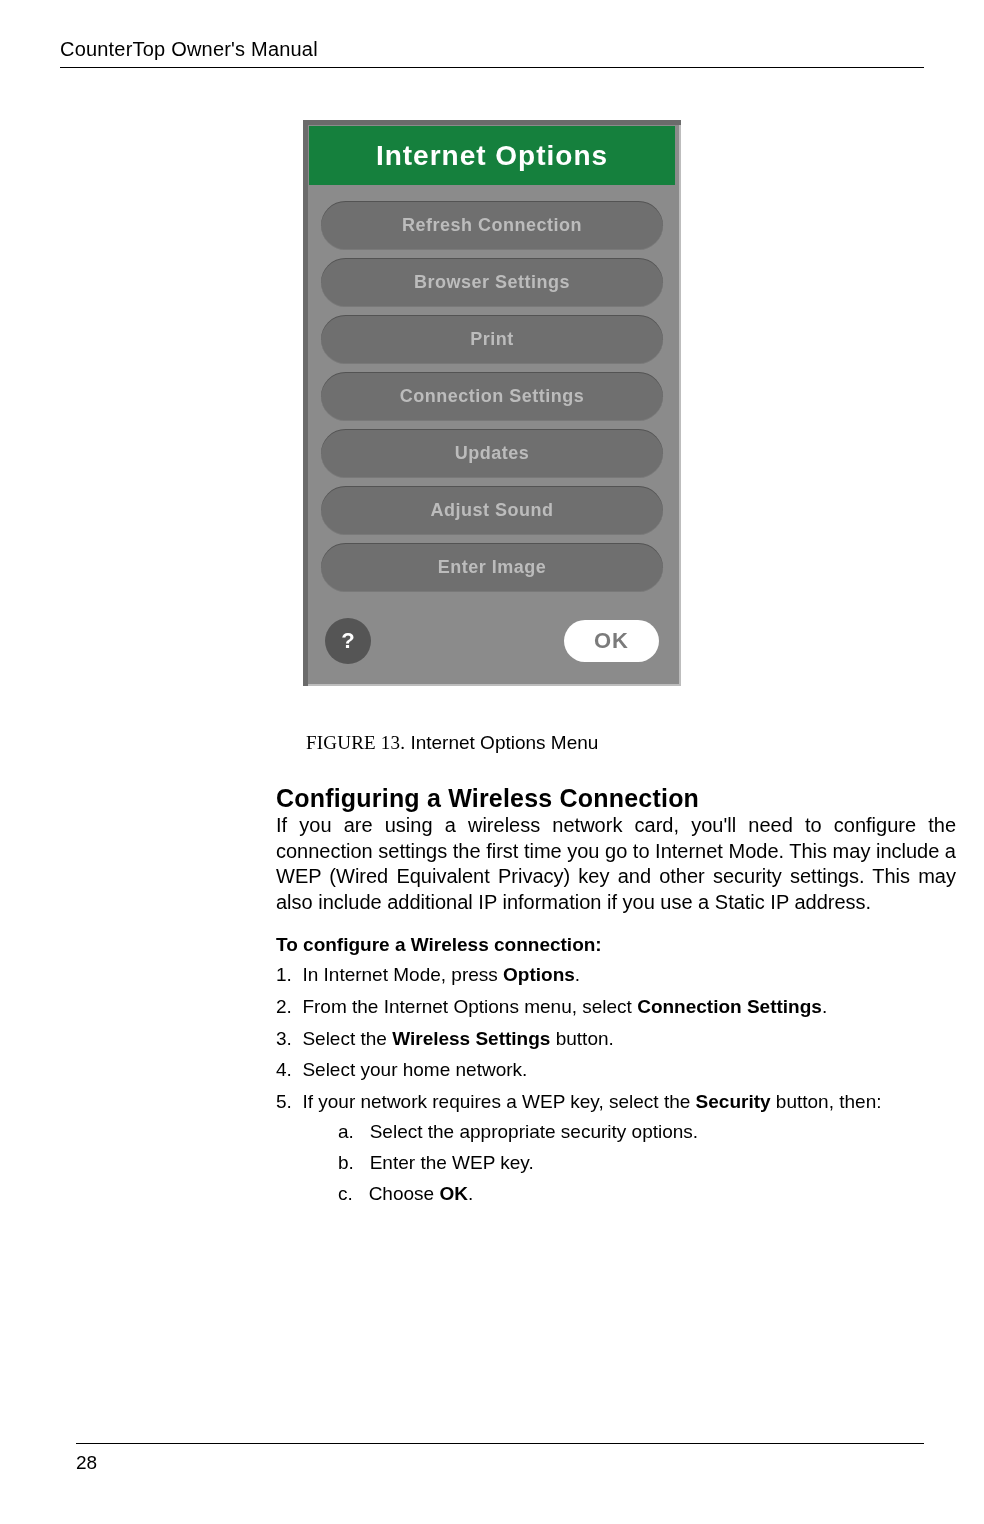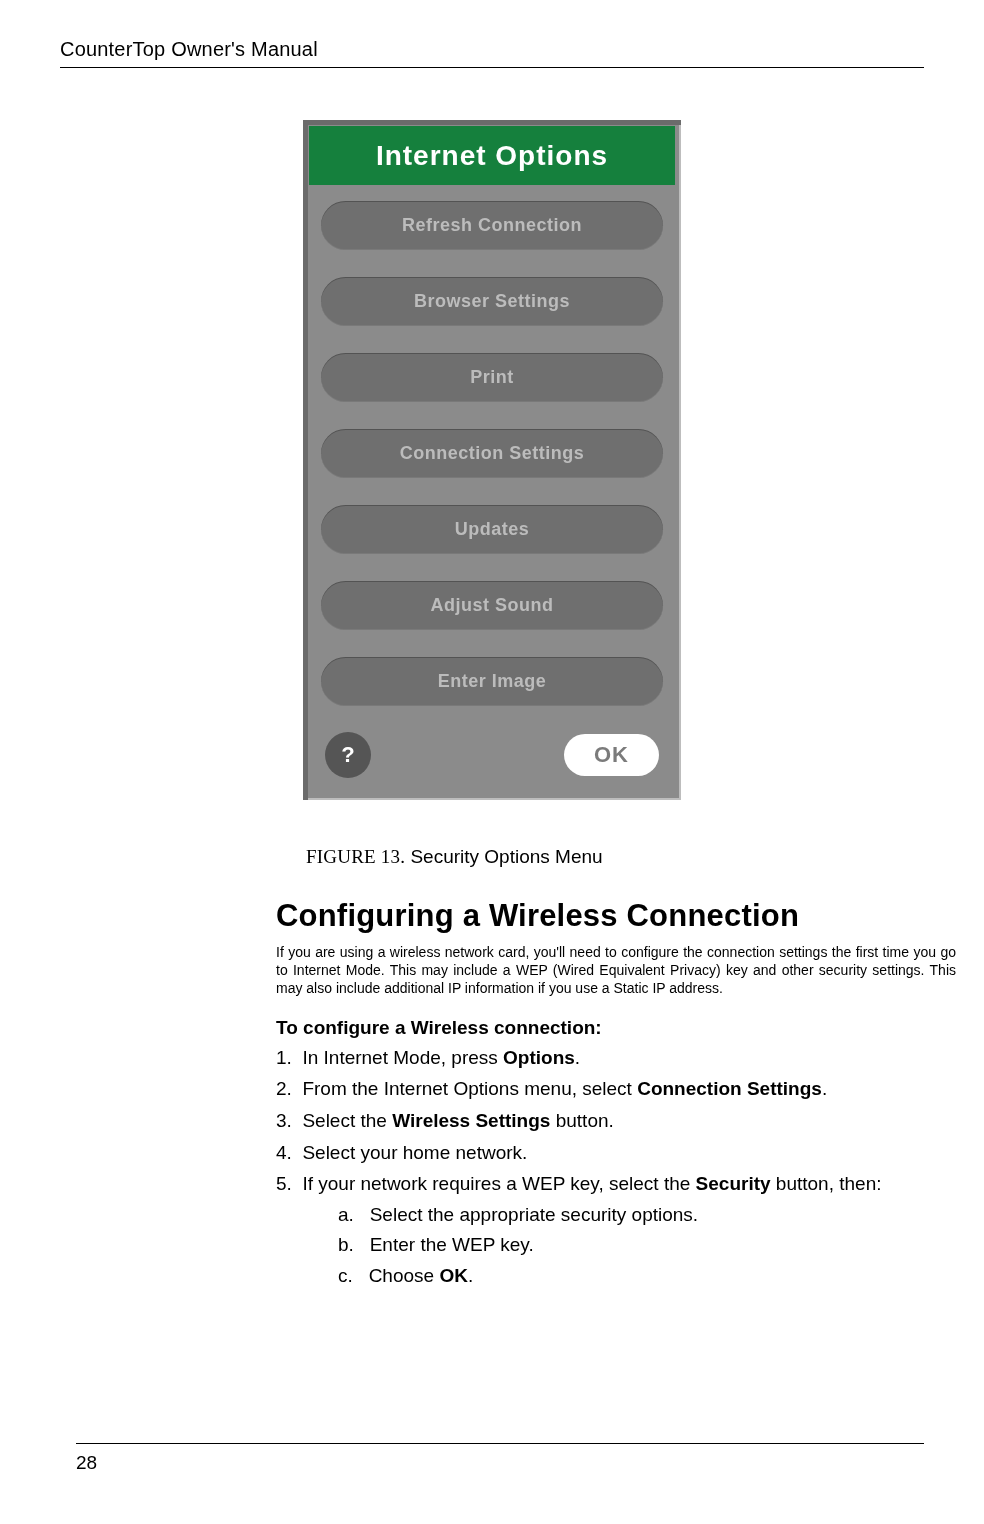--- a/index.html
+++ b/index.html
@@ -2,30 +2,30 @@
 <html><head>
 <meta charset="utf-8">
 <style>
   * { box-sizing: border-box; margin: 0; padding: 0; }
   html, body { width: 984px; height: 1524px; background: #fff; font-family: "Futura", "Century Gothic", "Trebuchet MS", Arial, sans-serif; color: #000; }
   .page { width: 984px; height: 1524px; position: relative; padding: 38px 60px 0 60px; }
   .running-head { font-size: 20px; font-weight: 300; letter-spacing: 0.2px; padding-bottom: 6px; border-bottom: 1.5px solid #000; }
   .figure-wrap { margin-top: 52px; display: flex; justify-content: center; }
   .device { width: 378px; background: #8b8b8b; position: relative; padding: 0 0 22px 0; box-shadow: inset 5px 5px 0 #6b6b6b, inset -2px -2px 0 #bdbdbd; }
   .titlebar { background: #15803d; color: #fff; text-align: center; font-weight: 900; font-size: 28px; letter-spacing: 1px; padding: 14px 0 13px 0; margin: 6px 6px 16px 6px; font-family: Arial, sans-serif; }
-  .opt-list { padding: 0 18px; display: flex; flex-direction: column; gap: 27px; }
+  .opt-list { padding: 0 18px; display: flex; flex-direction: column; gap: 8px; }
   .opt-btn { background: #6f6f6f; color: #bcbcbc; border-radius: 28px; text-align: center; font-weight: 900; font-size: 18px; letter-spacing: 0.5px; padding: 14px 8px; font-family: Arial, sans-serif; box-shadow: 0 1px 0 rgba(0,0,0,0.25) inset, 0 -1px 0 rgba(255,255,255,0.07) inset; }
   .bot-row { display: flex; justify-content: space-between; align-items: center; padding: 26px 22px 0 22px; }
   .help-btn { width: 46px; height: 46px; border-radius: 50%; background: #555; color: #fff; font-weight: 900; font-size: 22px; display: flex; align-items: center; justify-content: center; font-family: Arial, sans-serif; }
   .ok-btn { background: #fff; color: #7b7b7b; font-weight: 900; font-size: 22px; border-radius: 24px; padding: 8px 30px; letter-spacing: 1px; font-family: Arial, sans-serif; }
   .body-col { margin-left: 216px; margin-right: 0; margin-top: 46px; width: 680px; }
   .fig-cap { font-size: 19px; font-weight: 300; margin-left: 30px; }
   .fig-cap .lbl { letter-spacing: 0.2px; font-family: Liberation Serif, serif; }
-  .h3 { font-weight: 700; font-size: 31px; margin-top: 30px; letter-spacing: 0.2px; }
-  .para { font-size: 14px; font-weight: 300; line-height: 1.28; margin-top: 10px; text-align: justify; }
+  .h3 { font-weight: 700; font-size: 25px; margin-top: 30px; letter-spacing: 0.2px; }
+  .para { font-size: 20px; font-weight: 300; line-height: 1.28; text-align: justify; }
   .h4 { font-weight: 700; font-size: 19px; margin-top: 19px; }
   .steps { list-style: none; margin-top: 6px; font-size: 19px; font-weight: 300; }
   .steps > li { margin-top: 5px; line-height: 1.4; padding-left: 26px; text-indent: -26px; }
   .steps b, .para b, .sub b { font-weight: 700; }
   .sub { list-style: none; margin-top: 2px; }
   .sub > li { padding-left: 68px; text-indent: -32px; margin-top: 4px; font-size: 19px; font-weight: 300; line-height: 1.4; }
   .footer { position: absolute; left: 76px; right: 60px; bottom: 50px; border-top: 1.5px solid #000; padding-top: 8px; font-size: 19px; font-weight: 300; }
 </style>
 </head>
 <body>
@@ -49,21 +49,21 @@
       <div class="bot-row">
         <div class="help-btn">?</div>
         <div class="ok-btn">OK</div>
       </div>
     </div>
   </div>
 
   <div class="body-col">
     <div class="fig-cap">
       <span class="lbl">FIGURE 13.</span>
-      <span>Security Options Menu</span>
+      <span>Internet Options Menu</span>
     </div>
 
     <div class="h3">Configuring a Wireless Connection</div>
     <div class="para">If you are using a wireless network card, you'll need to configure the connection settings the first time you go to Internet Mode. This may include a WEP (Wired Equivalent Privacy) key and other security settings. This may also include additional IP information if you use a Static IP address.</div>
 
     <div class="h4">To configure a Wireless connection:</div>
 
     <ol class="steps">
       <li>1.&nbsp;&nbsp;<span>In Internet Mode, press </span><b>Options</b><span>.</span></li>
       <li>2.&nbsp;&nbsp;<span>From the Internet Options menu, select </span><b>Connection Settings</b><span>.</span></li>

